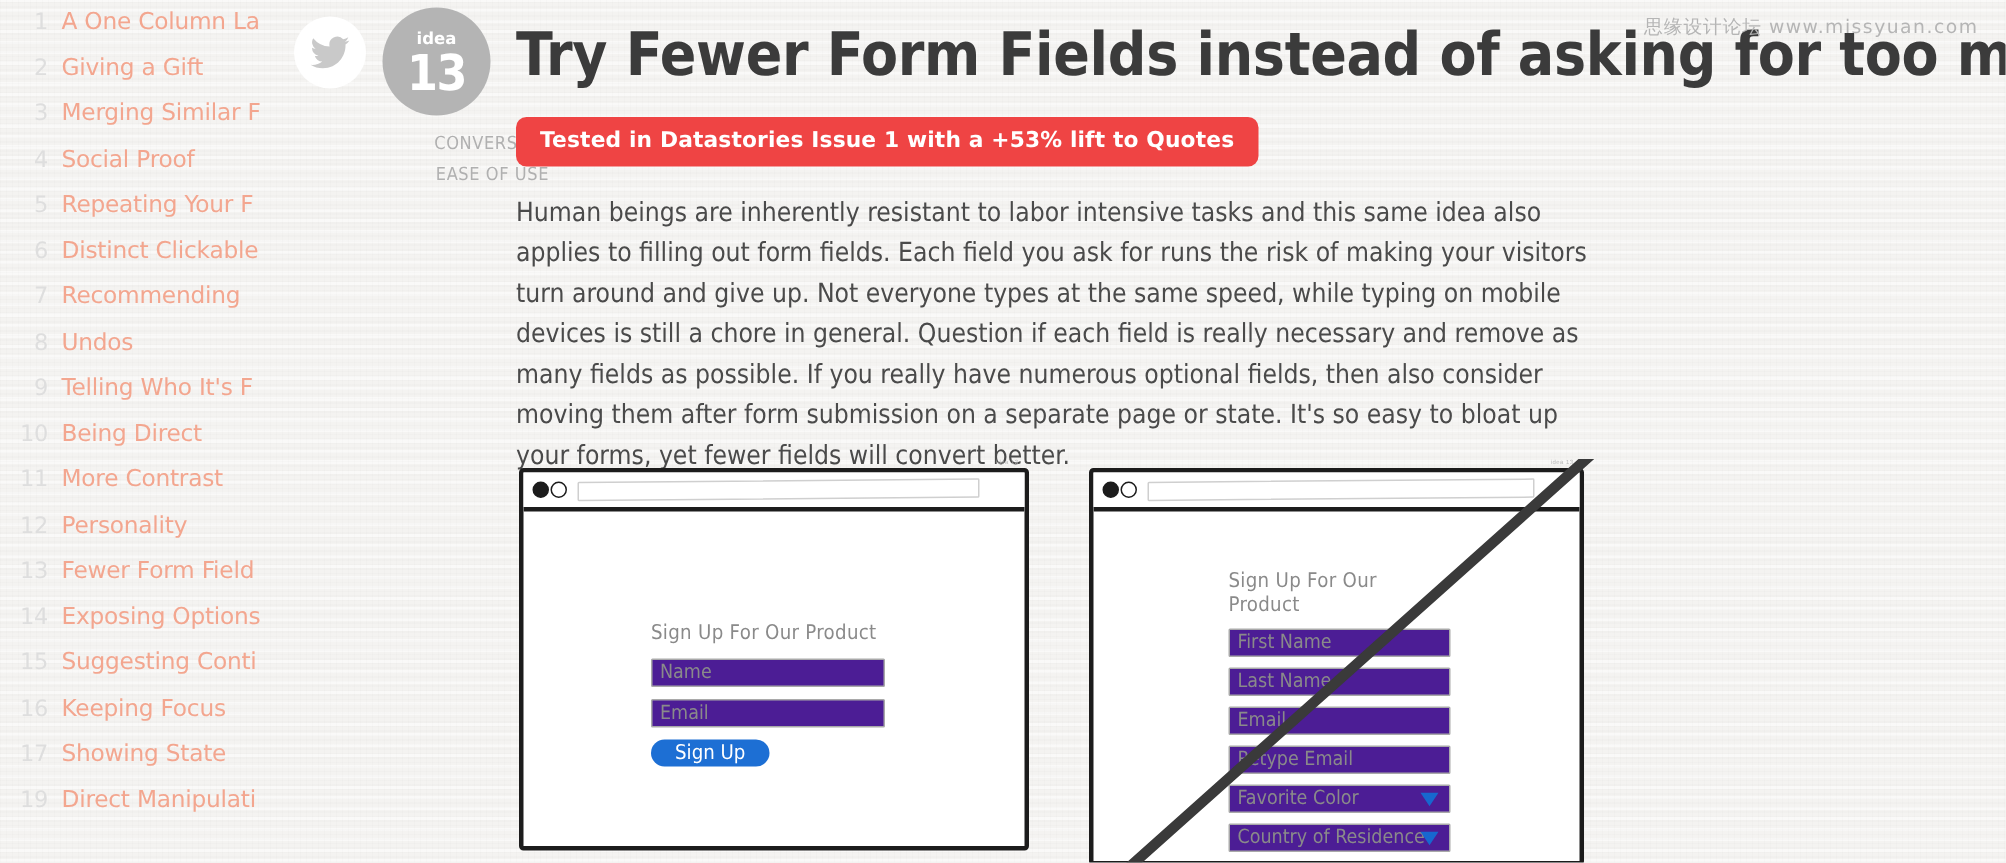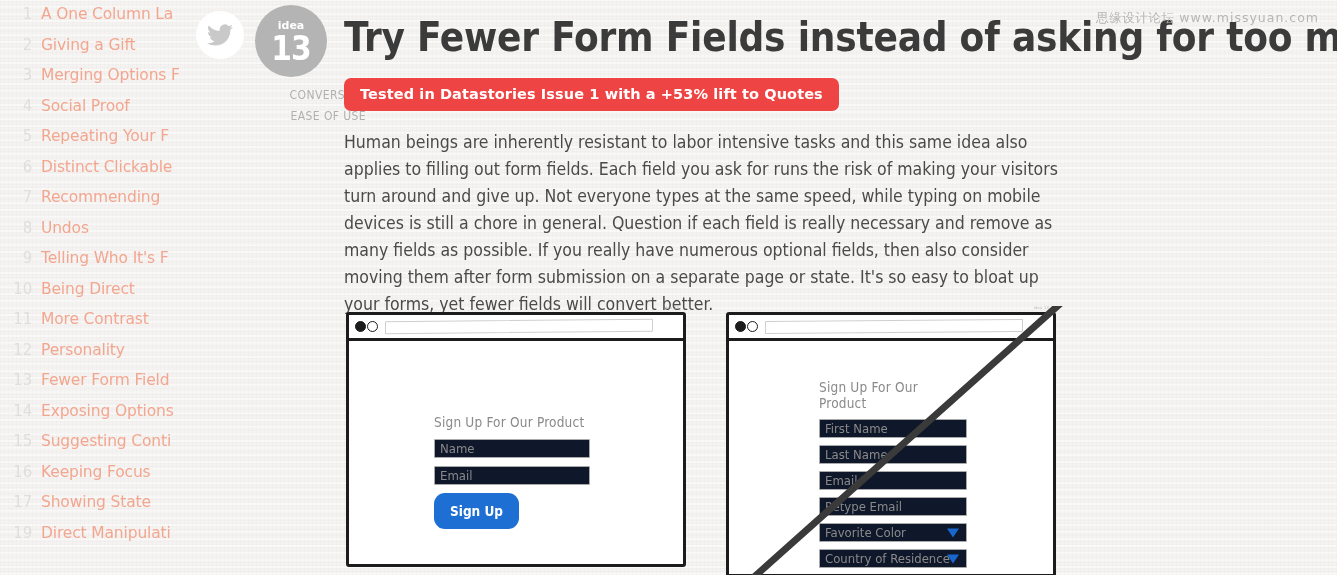--- a/index.html
+++ b/index.html
@@ -209,48 +209,48 @@
     letter-spacing: 0.2px;
   }
   .wf-field {
     position: relative;
     height: 19px;
     border: 1.5px solid #a9a9a9;
     border-radius: 1px;
     display: flex;
     align-items: center;
     padding-left: 5px;
-    background: #0f172a;
+    background: #4c1d95;
   }
   .wf-field span {
     font-family: "Liberation Sans Narrow", "DejaVu Sans Condensed", "Liberation Sans", sans-serif;
     font-size: 13px;
     color: #8a8a8a;
   }
   .wf-caret {
     position: absolute;
     right: 7px; top: 50%;
     transform: translateY(-50%);
     width: 0; height: 0;
     border-left: 6px solid transparent;
     border-right: 6px solid transparent;
     border-top: 9px solid #1767cf;
   }
   .wf-btn {
     display: inline-flex;
     align-items: center;
     justify-content: center;
-    height: 36px;
+    height: 18px;
     padding: 0 16px;
     border-radius: 11px;
     background: #1d6fd4;
     color: #ffffff;
     font-family: "Liberation Sans Narrow", "DejaVu Sans Condensed", "Liberation Sans", sans-serif;
     font-size: 13.5px;
-    font-weight: bold;
+    font-weight: normal;
   }
 
   
   #wf-left .wf-inner {
     position: absolute;
     left: 85px;
     top: 73px;
     width: 156px;
   }
   #wf-left .wf-form-title { margin-bottom: 9px; }
@@ -305,21 +305,21 @@
     <div class="side-item">
       <span class="side-num">1</span>
       <span class="side-label">A One Column La</span>
     </div>
     <div class="side-item">
       <span class="side-num">2</span>
       <span class="side-label">Giving a Gift</span>
     </div>
     <div class="side-item">
       <span class="side-num">3</span>
-      <span class="side-label">Merging Options F</span>
+      <span class="side-label">Merging Similar F</span>
     </div>
     <div class="side-item">
       <span class="side-num">4</span>
       <span class="side-label">Social Proof</span>
     </div>
     <div class="side-item">
       <span class="side-num">5</span>
       <span class="side-label">Repeating Your F</span>
     </div>
     <div class="side-item">

